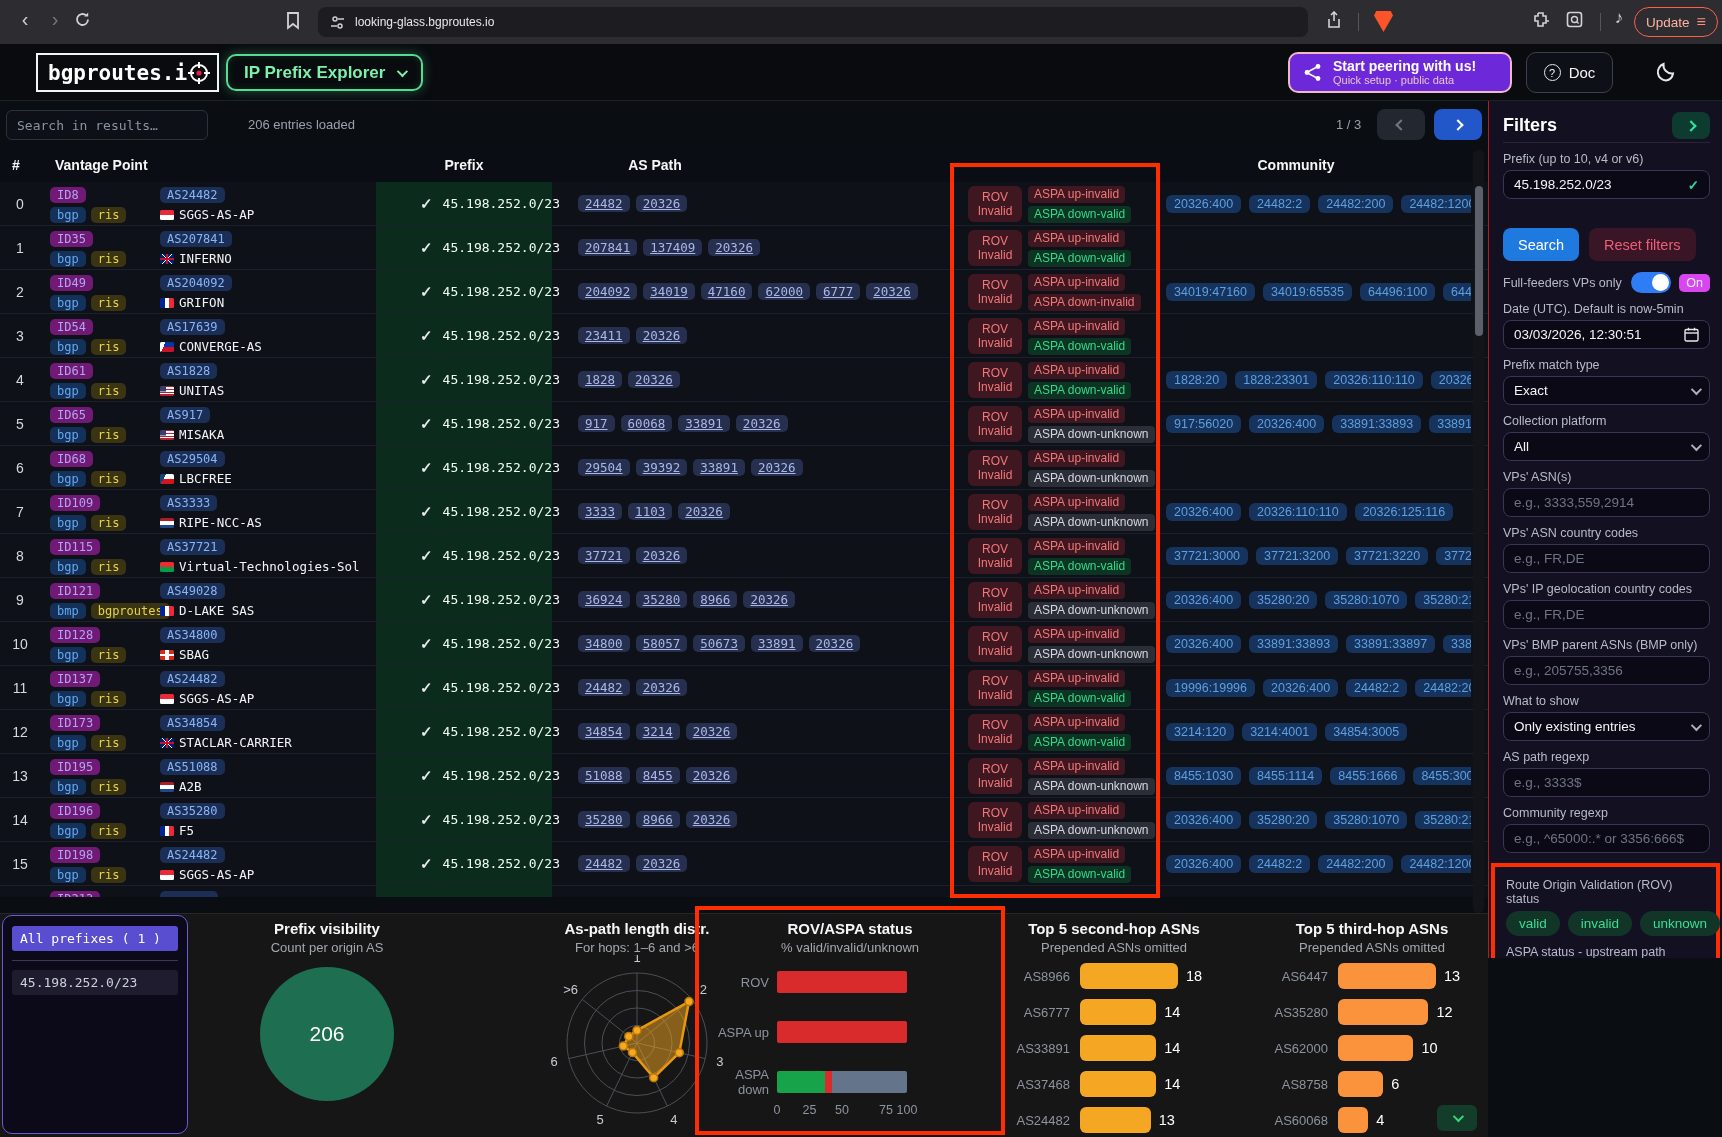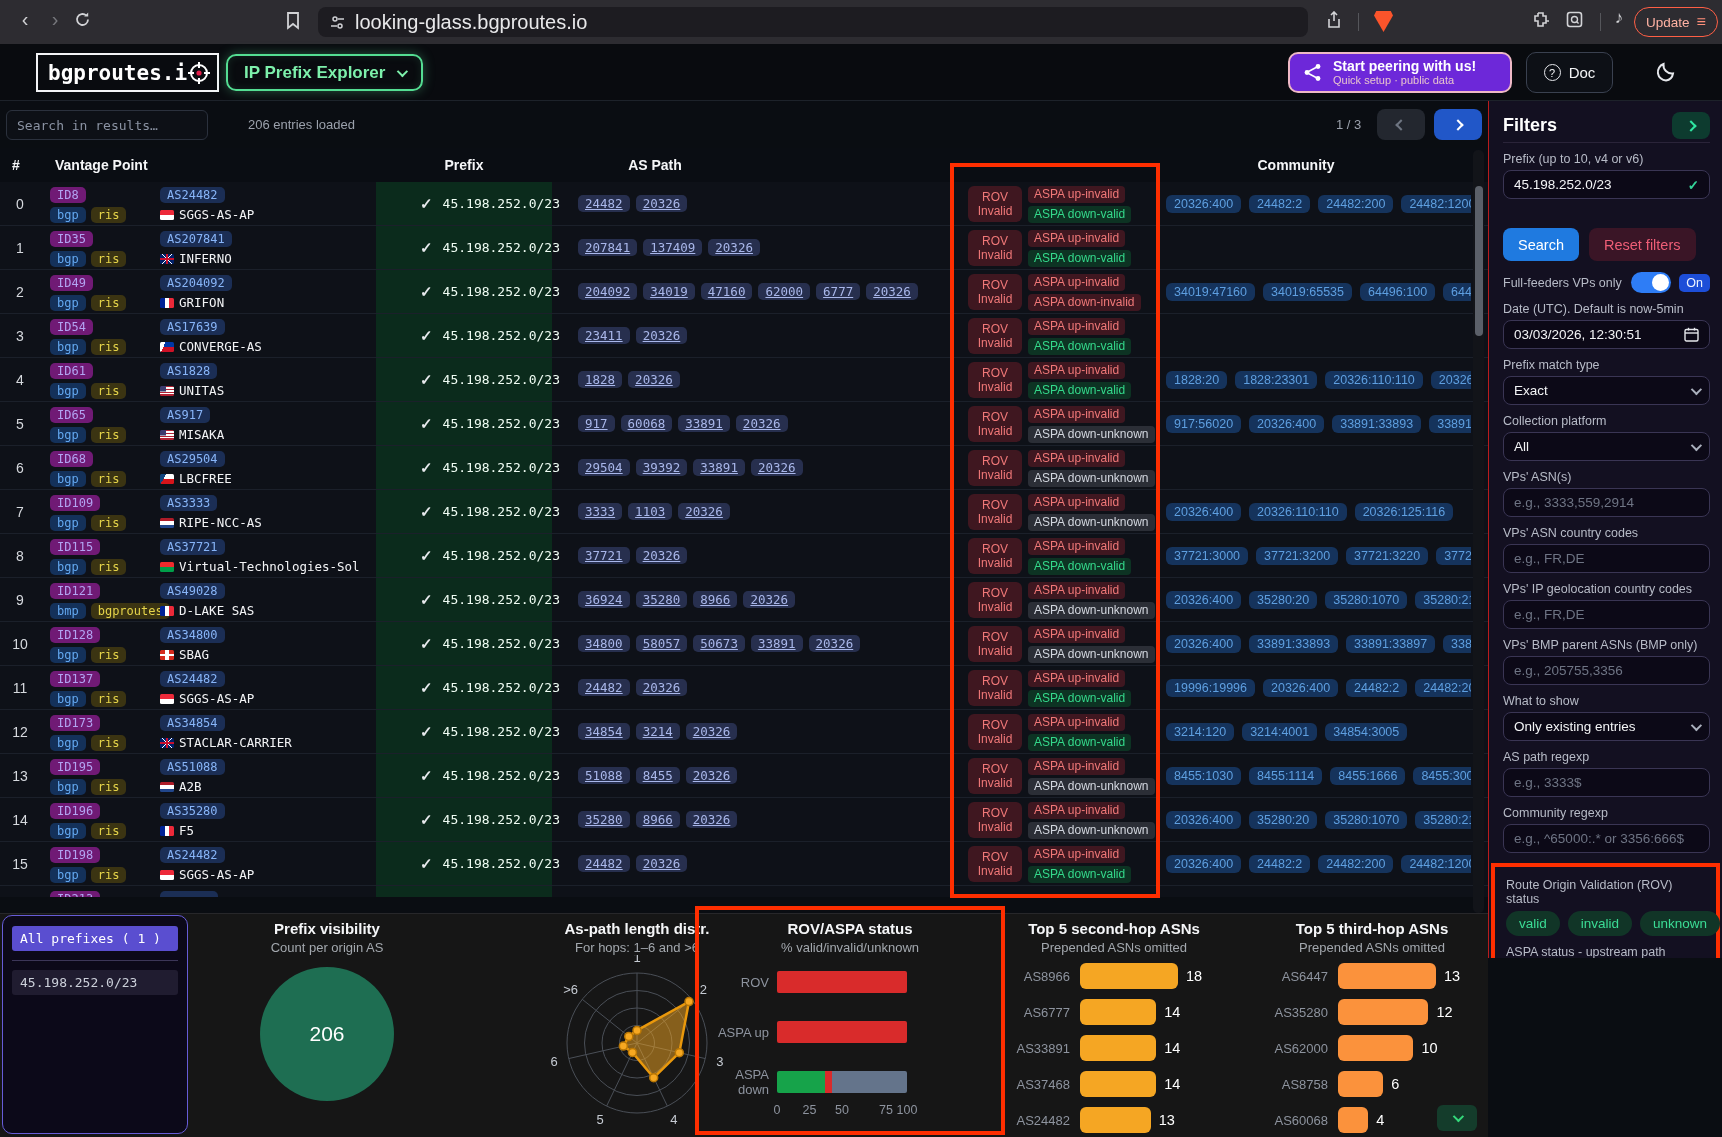--- a/index.html
+++ b/index.html
@@ -5,21 +5,21 @@
   * { margin:0; padding:0; box-sizing:border-box; }
   body { background:#000; }
   .screen{position:relative;width:1722px;height:1137px;background:#0a0d12;overflow:hidden;
           font-family:"Liberation Sans",sans-serif;color:#e5e7eb;}
   .mono{font-family:"DejaVu Sans Mono",monospace;}
 
   
   .browser-bar{position:absolute;left:0;top:0;width:1722px;height:44px;background:#2d2c31;}
   .nav-ic{position:absolute;top:8px;font-size:20px;color:#d2d3d6;width:26px;text-align:center;cursor:pointer;}
   .url-bar{position:absolute;left:318px;top:7px;width:990px;height:30px;background:#1d1c21;border-radius:8px;
-           display:flex;align-items:center;gap:10px;padding:0 12px;color:#e8e8ea;font-size:20px;}
+           display:flex;align-items:center;gap:10px;padding:0 12px;color:#e8e8ea;font-size:12px;}
   .sep{position:absolute;top:13px;width:1px;height:18px;background:#55565b;}
   .brave{position:absolute;left:1374px;top:11px;width:19px;height:21px;background:#fb542b;
          clip-path:polygon(50% 100%,0 22%,12% 0,88% 0,100% 22%);}
   .update-btn{position:absolute;left:1634px;top:7px;height:30px;border:1.5px solid #ff5f45;border-radius:15px;
               display:flex;align-items:center;gap:7px;padding:0 11px;color:#ffb2a3;font-size:13.5px;cursor:pointer;}
   .update-btn .bars{color:#ff8f7a;font-size:16px;}
 
   
   .app-header{position:absolute;left:0;top:44px;width:1722px;height:57px;background:#090b0f;border-bottom:1px solid #1d222a;}
   .logo{position:absolute;left:36px;top:9px;height:39px;border:2px solid #f3f4f6;display:flex;align-items:center;
@@ -154,21 +154,21 @@
   .f-input .grow{flex:1;}
   .ok{color:#34d399;font-weight:bold;}
   .btn-row{display:flex;gap:10px;margin:29px 0 2px;}
   .btn{height:33px;border-radius:8px;display:flex;align-items:center;padding:0 15px;font-size:14.5px;cursor:pointer;}
   .btn-search{background:#1f7ae0;color:#fff;}
   .btn-reset{background:#3a1526;color:#ef5e77;}
   .toggle-row{display:flex;align-items:center;gap:8px;margin:11px 0 1px;}
   .toggle-row .lbl{flex:1;color:#b7bbc7;font-size:12.5px;}
   .toggle{width:40px;height:21px;background:#2e7df6;border-radius:11px;position:relative;cursor:pointer;flex:none;}
   .knob{position:absolute;right:2px;top:2px;width:17px;height:17px;background:#fff;border-radius:50%;}
-  .on-badge{background:#1d4ed8;color:#eef3ff;border-radius:5px;padding:2px 7px;font-size:12.5px;}
+  .on-badge{background:#d946ef;color:#eef3ff;border-radius:5px;padding:2px 7px;font-size:12.5px;}
   .rov-wrap{border:4px solid #fe2e00;margin:10px -10px 0 -12px;padding:2px 10px 6px 11px;}
   .pill-row{display:flex;gap:8px;margin:5px 0 2px;}
   .pill{background:#113527;color:#3bdc95;border-radius:15px;padding:5px 13px;font-size:13.5px;cursor:pointer;}
 
   
   .anno{position:absolute;border:4px solid #fe2e00;pointer-events:none;z-index:50;}
   svg{display:block;}
 </style>
 </head>
 <body>

